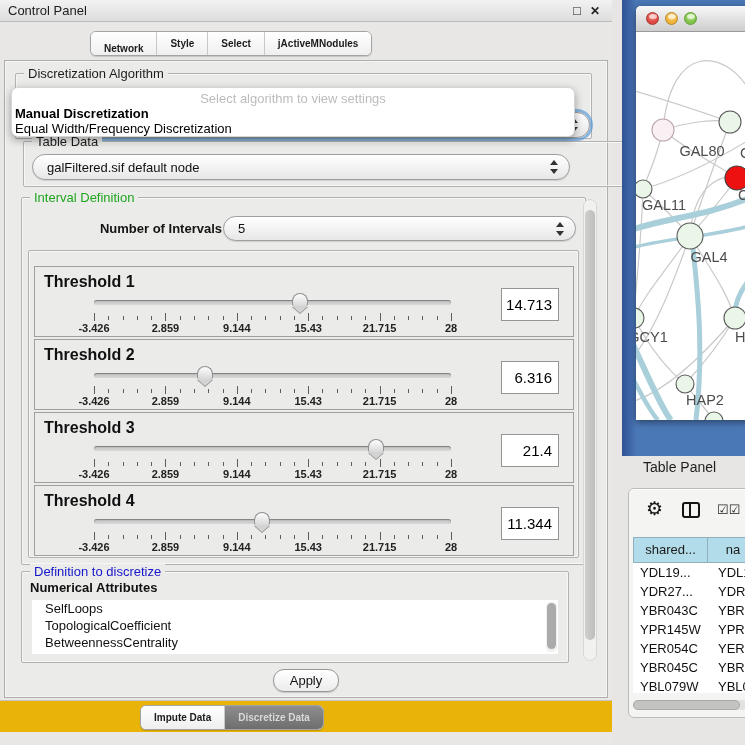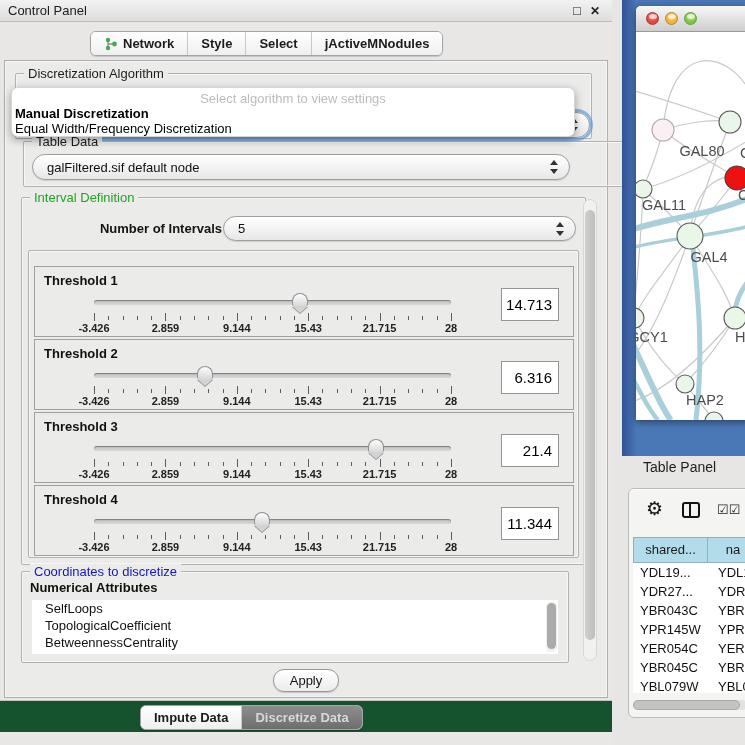--- a/index.html
+++ b/index.html
@@ -13,23 +13,23 @@
     background:linear-gradient(#f2f2f2,#dddddd); border-bottom:1px solid #bdbdbd; }
   .titlebar .tb-title { position:absolute; left:8px; top:0; line-height:22px; font-size:13px; color:#1c1c1c; }
   .win-btn { position:absolute; top:3px; width:16px; height:16px; text-align:center; line-height:16px;
     font-size:12px; color:#222; font-weight:bold; cursor:default; }
   .win-btn.float { right:27px; font-weight:normal; font-size:13px; }
   .win-btn.close { right:9px; }
 
   
   .seg { display:inline-flex; border:1px solid #a3a3a3; border-radius:6px; background:#fdfdfd;
     overflow:hidden; box-shadow:0 1px 1px rgba(0,0,0,.15); }
-  .seg .segment { padding:0 13px; height:23px; line-height:23px; font-size:13px; font-weight:bold;
+  .seg .segment { padding:0 13px; height:23px; line-height:23px; font-size:10px; font-weight:bold;
     color:#1b1b1b; border-left:1px solid #c8c8c8; background:linear-gradient(#ffffff,#efefef);
-    display:flex; align-items:center; gap:5px; white-space:nowrap; }
+    display:flex; align-items:center; gap:5px; white-space:nowrap;flex-direction:column; }
   .seg .segment:first-child { border-left:none; }
   .seg .segment.selected { background:linear-gradient(#8e8e8e,#6e6e6e); color:#d9d9d9; }
   .seg-top { position:absolute; left:90px; top:31px; }
   .net-ico { width:14px; height:14px; display:inline-block; }
 
   .main-panel { position:absolute; left:4px; top:60px; width:604px; height:638px;
     border:1px solid #aeaeae; background:#ebebea; box-shadow:inset 0 0 0 1px #f5f5f4; }
 
   .group { position:absolute; border:1px solid #b2b2b1; border-radius:2px;
     box-shadow:inset 0 0 0 1px rgba(255,255,255,.6); }
@@ -63,21 +63,21 @@
   .scrollarea { position:absolute; left:10px; top:130px; width:584px; height:478px; }
 
   .interval-group { left:6px; top:6px; width:565px; height:368px; }
   .noi-label { position:absolute; left:40px; top:23px; width:160px; text-align:right;
     font-size:13px; font-weight:bold; color:#141414; }
   .noi-combo { left:201px; top:18px; width:353px; height:25px; }
 
   .thresh-group { left:6px; top:52px; width:551px; height:308px; }
   .tpanel { position:absolute; left:5px; width:540px; height:71px; border:1px solid #9f9f9f;
     background:#ebebea; }
-  .tpanel .tlabel { position:absolute; left:9px; top:6px; font-size:13px; font-weight:bold; color:#111; }
+  .tpanel .tlabel { position:absolute; left:9px; top:6px; font-size:16px; font-weight:bold; color:#111; }
   .slider { position:absolute; left:59px; top:26px; width:357px; height:42px; }
   .track { position:absolute; left:0; right:0; top:7px; height:5px; border-radius:3px;
     background:linear-gradient(#bdbdbd,#d9d9d9); box-shadow:inset 0 1px 1px rgba(0,0,0,.35); }
   .thumb { position:absolute; top:0; width:16px; height:13px; border:1px solid #8f8f8f; border-bottom:none;
     border-radius:8px 8px 2px 2px; background:linear-gradient(#fdfdfd,#d8d8d8); z-index:2; }
   .thumb:after { content:""; position:absolute; left:-1px; top:12px; border-left:8px solid transparent;
     border-right:8px solid transparent; border-top:7px solid #d3d3d3;
     filter:drop-shadow(0 1px 0 #8f8f8f); }
   .ticks { position:absolute; left:0; right:0; top:20px; height:9px; }
   .tick { position:absolute; top:3px; width:1px; height:4px; background:#5d5d5d; }
@@ -101,21 +101,21 @@
   .v-scrollbar { position:absolute; right:2px; top:8px; width:14px; height:462px; background:#f1f1f0;
     border:1px solid #d7d7d6; border-radius:7px; }
   .v-scrollbar .sb-thumb { position:absolute; left:1px; right:1px; top:10px; height:430px;
     background:linear-gradient(90deg,#cfcfce,#bebebd); border-radius:6px; }
 
   .apply-btn { position:absolute; left:50%; transform:translateX(-50%); top:608px; width:66px; height:23px;
     border:1px solid #979797; border-radius:11px; background:linear-gradient(#ffffff,#ececec);
     font-size:13px; color:#111; text-align:center; line-height:21px; box-shadow:0 1px 1px rgba(0,0,0,.15); }
 
   .bottom-strip { position:absolute; left:0; top:700px; width:612px; height:32px;
-    background:#14532d; border-top:1px solid #c7c6c4; }
+    background:#eab308; border-top:1px solid #c7c6c4; }
   .seg-bottom { position:absolute; left:140px; top:4px; }
 
   
   .right-bg { position:absolute; left:612px; top:0; width:133px; height:745px; background:#e7e6e4; }
   .net-window { position:absolute; left:622px; top:0; width:123px; height:456px;
     background:linear-gradient(90deg,#2f5293 0px,#3d63a6 7px,#4a77b5 14px,#4a77b5 100%); }
   .inner-window { position:absolute; left:14px; top:6px; right:-4px; bottom:36px; background:#fff;
     border-radius:5px 5px 0 0; box-shadow:0 2px 7px rgba(0,0,0,.45); }
   .inner-titlebar { position:absolute; left:0; right:0; top:0; height:26px; border-radius:5px 5px 0 0;
     background:linear-gradient(#f8f8f8,#cdcdcd); border-bottom:1px solid #9a9a9a; }
@@ -404,21 +404,21 @@
                     <span class="tick-label" style="left: 80%;">21.715</span>
                     <span class="tick-label" style="left: 100%;">28</span>
                   </div>
               </div>
               <div class="valuebox">11.344</div>
             </div>
           </div>
         </div>
 
         <div class="group attr-group">
-          <span class="legend blue">Coordinates to discretize</span>
+          <span class="legend blue">Definition to discretize</span>
           <div class="attr-sub">Numerical Attributes</div>
           <div class="attr-list">
               <div class="attr-item">SelfLoops</div>
               <div class="attr-item">TopologicalCoefficient</div>
               <div class="attr-item">BetweennessCentrality</div>
             </div>
           <div class="attr-sb">
             <div class="sb-thumb"></div>
           </div>
         </div>

